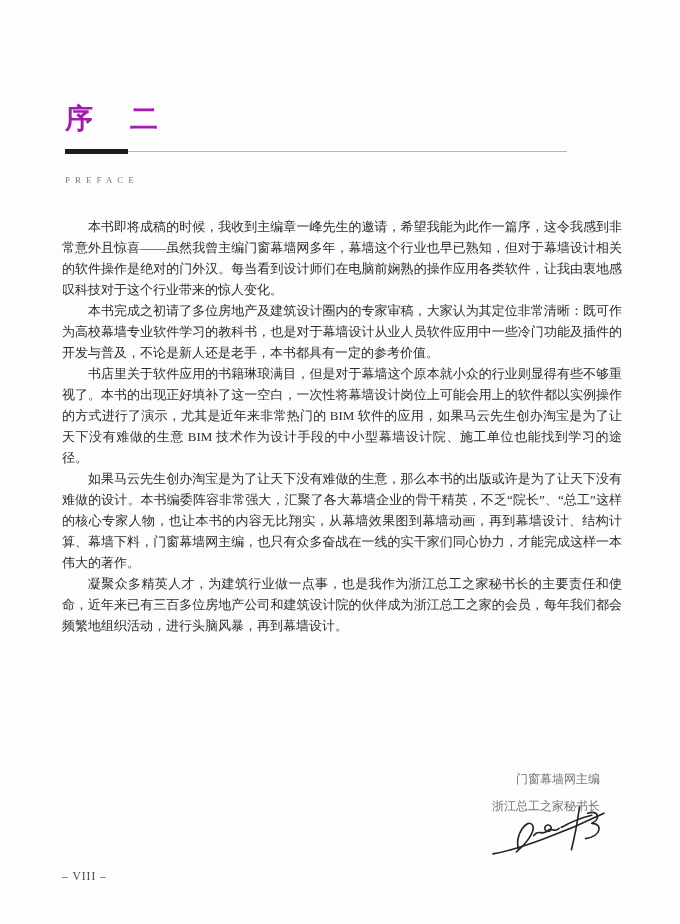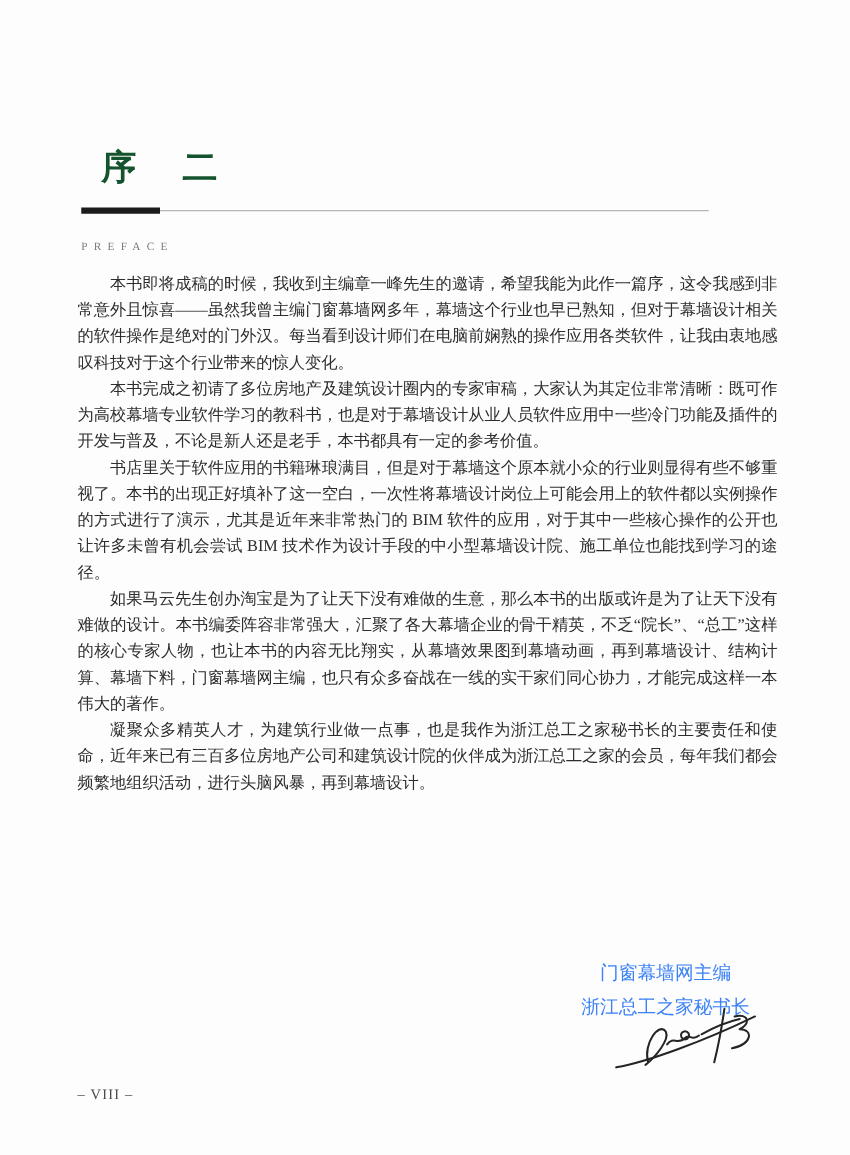--- a/index.html
+++ b/index.html
@@ -14,27 +14,27 @@
     overflow: hidden;
   }
   
   .pref-header {
     position: absolute;
     left: 65px;
     top: 104px;
     width: 502px;
   }
   .pref-title {
-    margin: 16px;
+    margin: 0;
     font-size: 28px;
     line-height: 30px;
     font-weight: bold;
     letter-spacing: 2px;
     word-spacing: 26px;
-    color: #14532d;
+    color: #a21caf;
     font-family: Liberation Serif, serif;
   }
   .pref-rule {
     display: flex;
     align-items: center;
     margin-top: 15px;
     height: 5px;
   }
   .rule-thick {
     width: 63px;
@@ -65,24 +65,24 @@
     font-size: 13px;
     line-height: 21px;
     text-align: justify;
     color: #2d2d2d;
   }
   
   .signoff {
     position: absolute;
     right: 80px;
     top: 766px;
-    text-align: center;
-    font-size: 15px;
+    text-align: right;
+    font-size: 12px;
     line-height: 27px;
-    color: #3b82f6;
+    color: #737373;
   }
   .signature {
     position: absolute;
     right: 68px;
     top: 804px;
     width: 124px;
     height: 56px;
   }
   
   .page-number {
@@ -105,21 +105,21 @@
     <div class="pref-rule">
       <span class="rule-thick"></span>
       <span class="rule-thin"></span>
     </div>
     <div class="pref-subtitle">PREFACE</div>
   </header>
 
   <main class="pref-body">
     <p>本书即将成稿的时候，我收到主编章一峰先生的邀请，希望我能为此作一篇序，这令我感到非常意外且惊喜——虽然我曾主编门窗幕墙网多年，幕墙这个行业也早已熟知，但对于幕墙设计相关的软件操作是绝对的门外汉。每当看到设计师们在电脑前娴熟的操作应用各类软件，让我由衷地感叹科技对于这个行业带来的惊人变化。</p>
     <p>本书完成之初请了多位房地产及建筑设计圈内的专家审稿，大家认为其定位非常清晰：既可作为高校幕墙专业软件学习的教科书，也是对于幕墙设计从业人员软件应用中一些冷门功能及插件的开发与普及，不论是新人还是老手，本书都具有一定的参考价值。</p>
-    <p>书店里关于软件应用的书籍琳琅满目，但是对于幕墙这个原本就小众的行业则显得有些不够重视了。本书的出现正好填补了这一空白，一次性将幕墙设计岗位上可能会用上的软件都以实例操作的方式进行了演示，尤其是近年来非常热门的 BIM 软件的应用，对于其中一些核心操作的公开也让许多未曾有机会尝试 BIM 技术作为设计手段的中小型幕墙设计院、施工单位也能找到学习的途径。</p>
+    <p>书店里关于软件应用的书籍琳琅满目，但是对于幕墙这个原本就小众的行业则显得有些不够重视了。本书的出现正好填补了这一空白，一次性将幕墙设计岗位上可能会用上的软件都以实例操作的方式进行了演示，尤其是近年来非常热门的 BIM 软件的应用，如果马云先生创办淘宝是为了让天下没有难做的生意 BIM 技术作为设计手段的中小型幕墙设计院、施工单位也能找到学习的途径。</p>
     <p>如果马云先生创办淘宝是为了让天下没有难做的生意，那么本书的出版或许是为了让天下没有难做的设计。本书编委阵容非常强大，汇聚了各大幕墙企业的骨干精英，不乏“院长”、“总工”这样的核心专家人物，也让本书的内容无比翔实，从幕墙效果图到幕墙动画，再到幕墙设计、结构计算、幕墙下料，门窗幕墙网主编，也只有众多奋战在一线的实干家们同心协力，才能完成这样一本伟大的著作。</p>
     <p>凝聚众多精英人才，为建筑行业做一点事，也是我作为浙江总工之家秘书长的主要责任和使命，近年来已有三百多位房地产公司和建筑设计院的伙伴成为浙江总工之家的会员，每年我们都会频繁地组织活动，进行头脑风暴，再到幕墙设计。</p>
   </main>
 
   <div class="signoff">
     <div>门窗幕墙网主编</div>
     <div>浙江总工之家秘书长</div>
   </div>
 
   <svg class="signature" viewBox="0 0 120 55" fill="none" stroke="#242424" stroke-width="1.6" stroke-linecap="round" stroke-linejoin="round">

